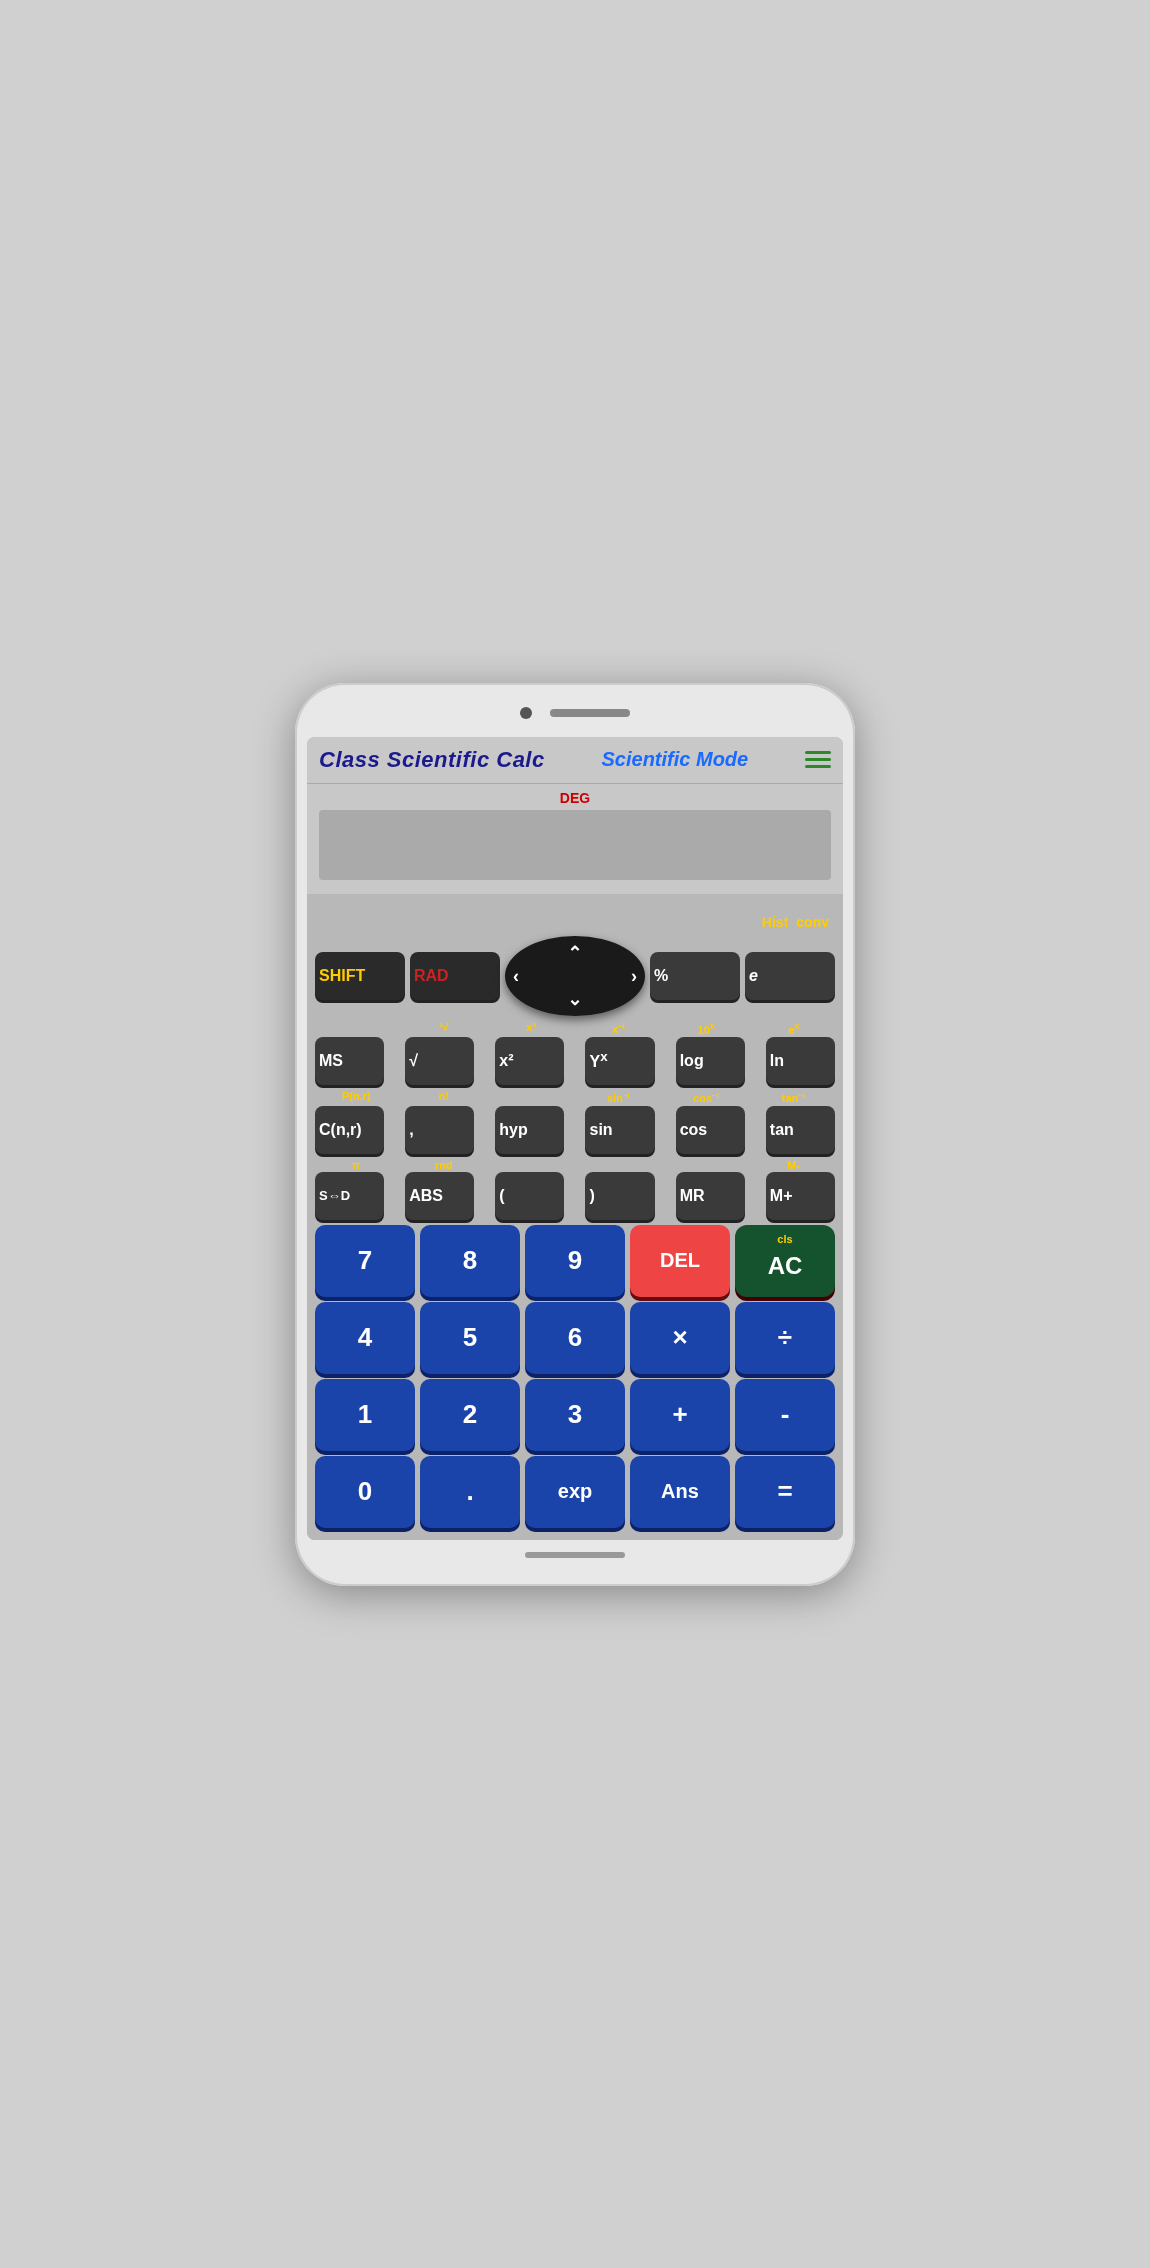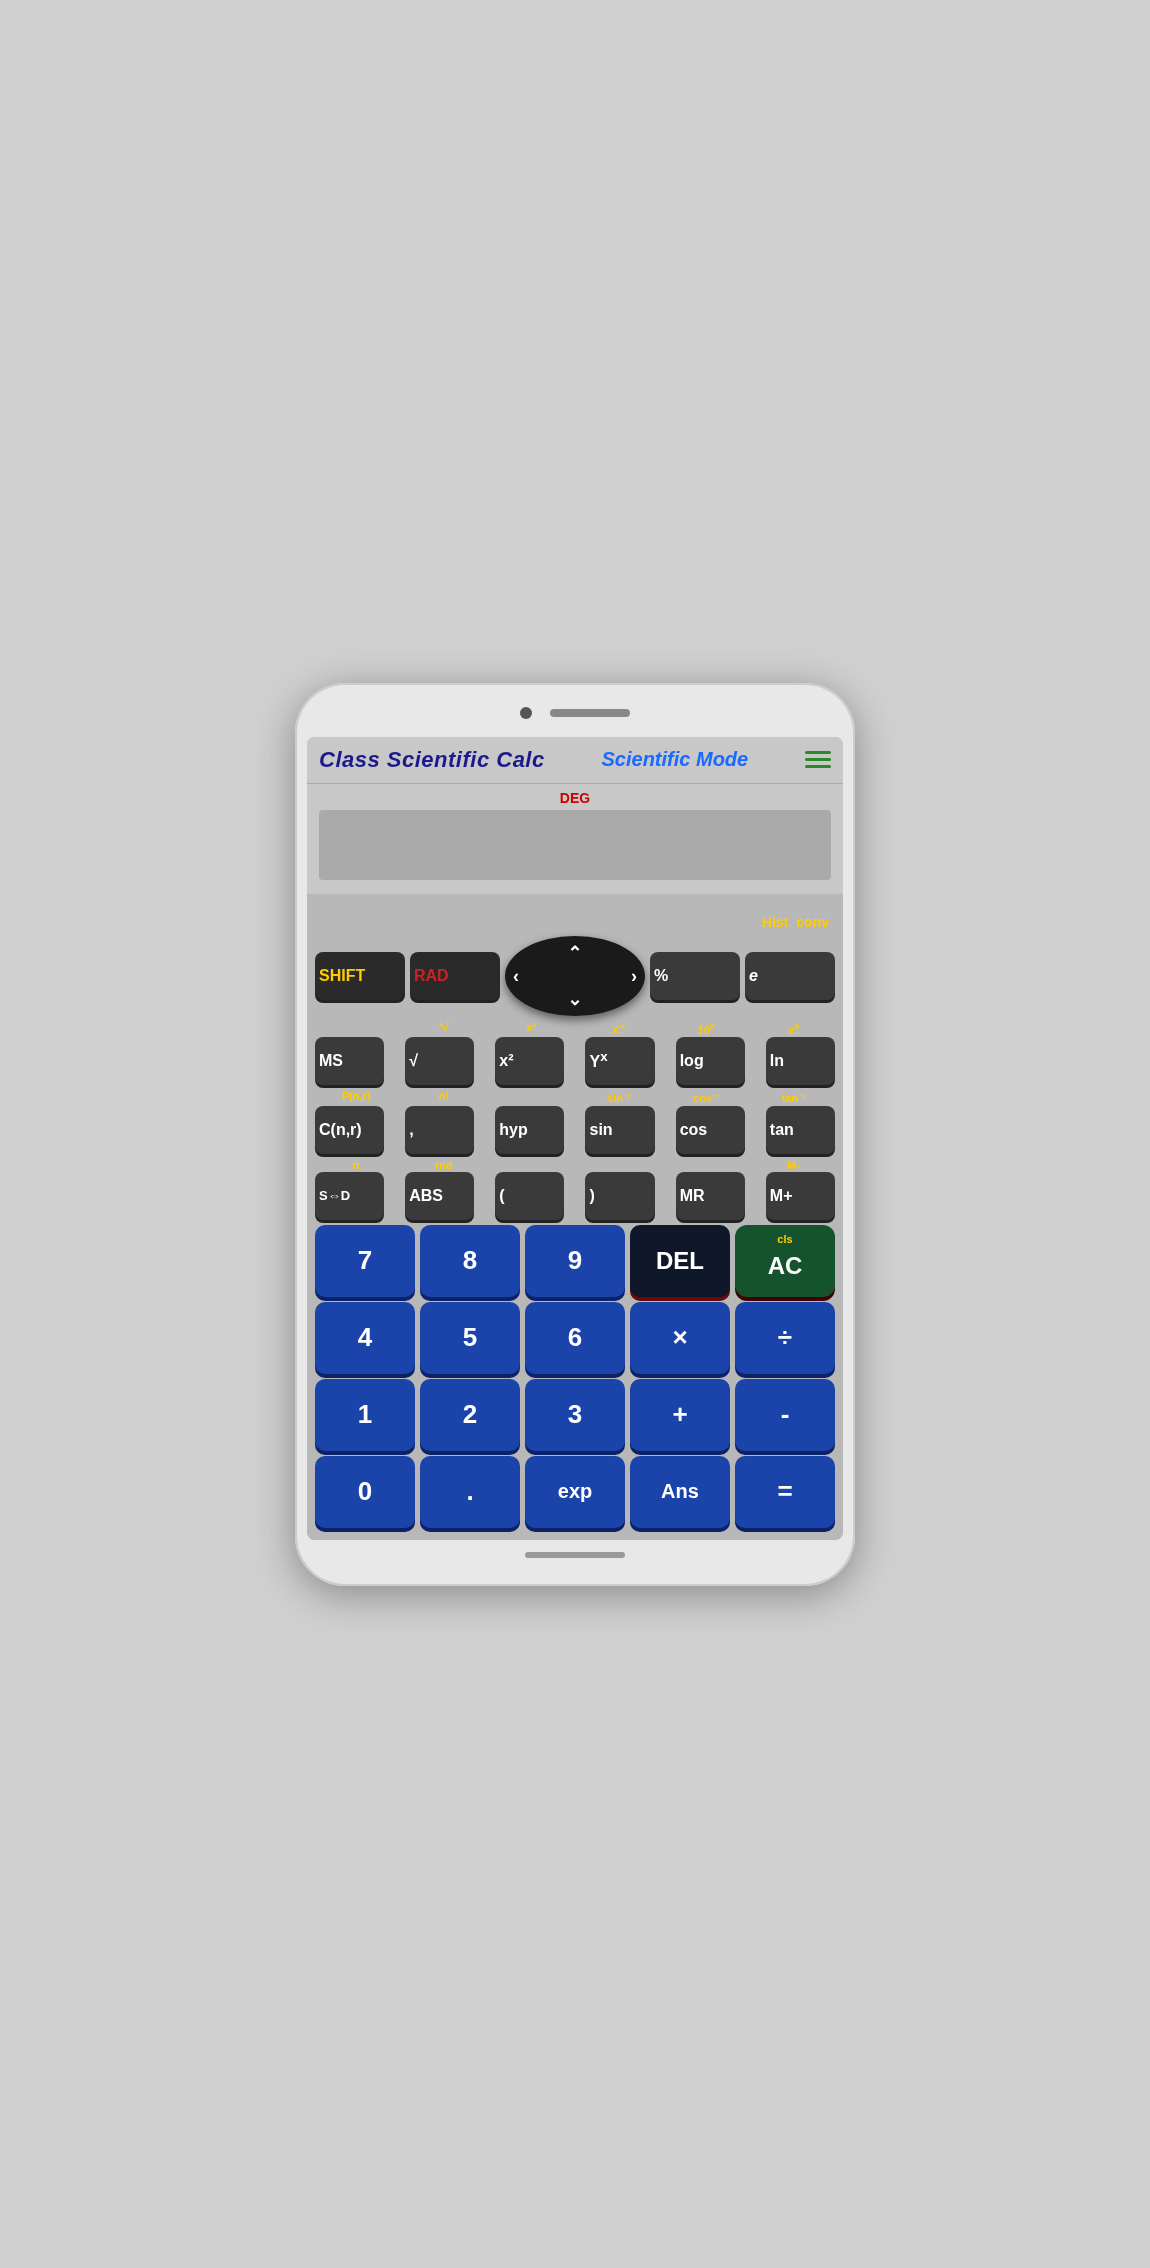--- a/index.html
+++ b/index.html
@@ -175,25 +175,25 @@
       font-size: 26px;
       font-weight: bold;
       cursor: pointer;
       min-height: 72px;
       display: flex;
       align-items: center;
       justify-content: center;
       box-shadow: 0 4px 0 #0d2266;
     }
     .btn-del {
-      background: #0f172a;
+      background: #ef4444;
       color: white;
       border: none;
       border-radius: 10px;
-      font-size: 24px;
+      font-size: 20px;
       font-weight: bold;
       cursor: pointer;
       min-height: 72px;
       display: flex;
       align-items: center;
       justify-content: center;
       box-shadow: 0 4px 0 #660a0a;
     }
     .btn-ac {
       background: #14532d;

